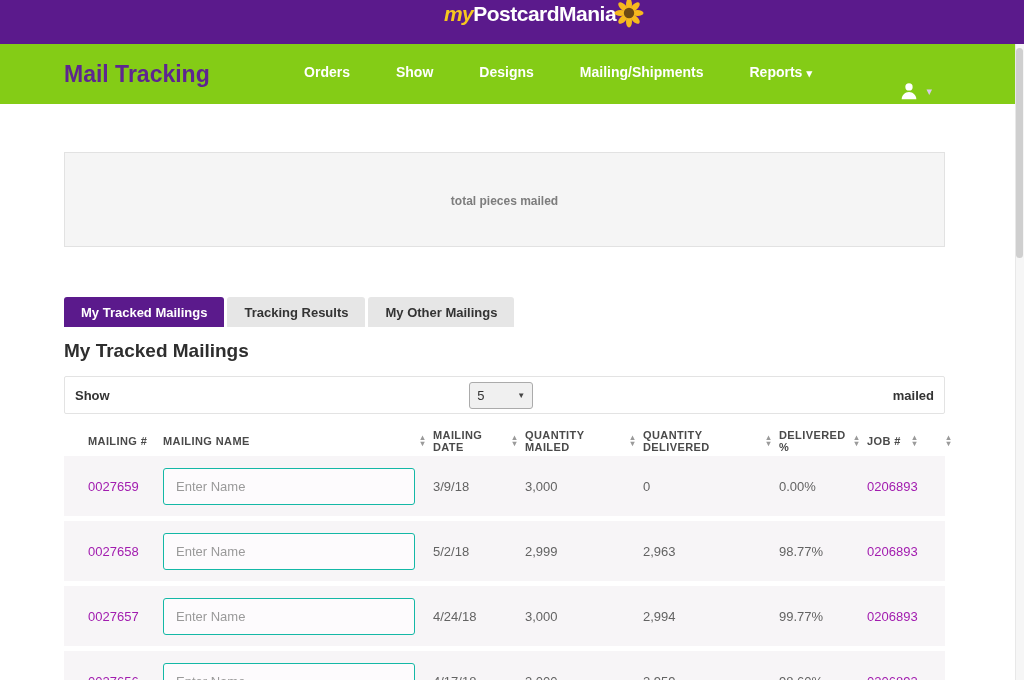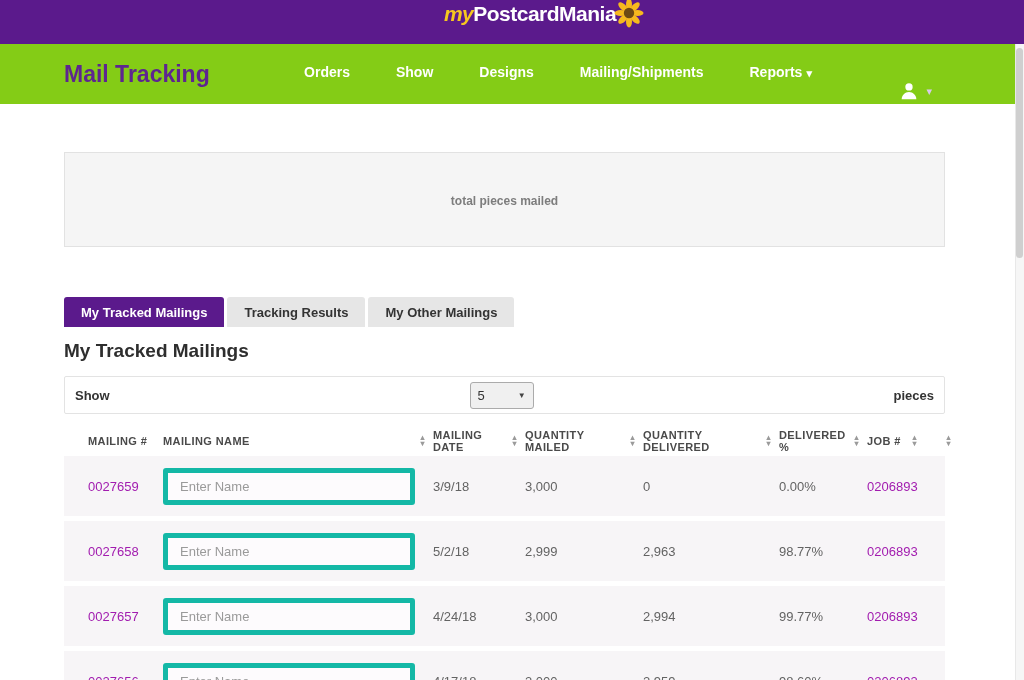--- a/index.html
+++ b/index.html
@@ -58,21 +58,21 @@
   .tgrid { display:grid; grid-template-columns:75px 270px 92px 118px 136px 88px 58px 34px;
     padding:0 24px; align-items:center; }
   .thead { height:30px; }
   .th { display:flex; align-items:center; font-size:11px; font-weight:bold; color:#4a4a4a;
     letter-spacing:0.4px; cursor:pointer; padding-right:8px; }
   .sort { margin-left:auto; display:flex; flex-direction:column; align-items:center; cursor:pointer; }
   .sort i { font-style:normal; font-size:8px; line-height:6px; color:#9a9a9a; }
   .tr { height:60px; background:#f7f5f7; margin-bottom:5px; }
   .td { font-size:13px; color:#636363; }
   .link { color:#a21caf; font-size:13px; cursor:pointer; }
-  .name-input { width:252px; height:37px; background:#fdfbfd; border:5px solid #14b8a6;
+  .name-input { width:252px; height:37px; background:#fdfbfd; border:1px solid #14b8a6;
     border-radius:3px; padding:0 12px; font-size:13px; color:#701a75; outline:none; }
   .name-input::placeholder { color:#9a9a9a; }
 
   
   .scrollbar { position:fixed; top:44px; right:0; width:9px; height:636px; background:#f6f6f6; border-left:1px solid #e8e8e8; }
   .scroll-thumb { position:absolute; top:4px; right:1px; width:7px; height:210px; background:#cfcfcf; border-radius:4px; }
 </style>
 </head>
 <body>
 
@@ -151,21 +151,21 @@
   </div>
 
   <div class="section-title">My Tracked Mailings</div>
 
   <div class="controls">
     <span class="ctrl-label">Show</span>
     <div class="select-box">
       <span>5</span>
       <span class="sel-caret">▼</span>
     </div>
-    <span class="ctrl-label">pieces</span>
+    <span class="ctrl-label">mailed</span>
   </div>
 
   <div class="table">
 
     <div class="tgrid thead">
       <div class="th">
         <span>MAILING #</span>
       </div>
       <div class="th">
         <span>MAILING NAME</span>

